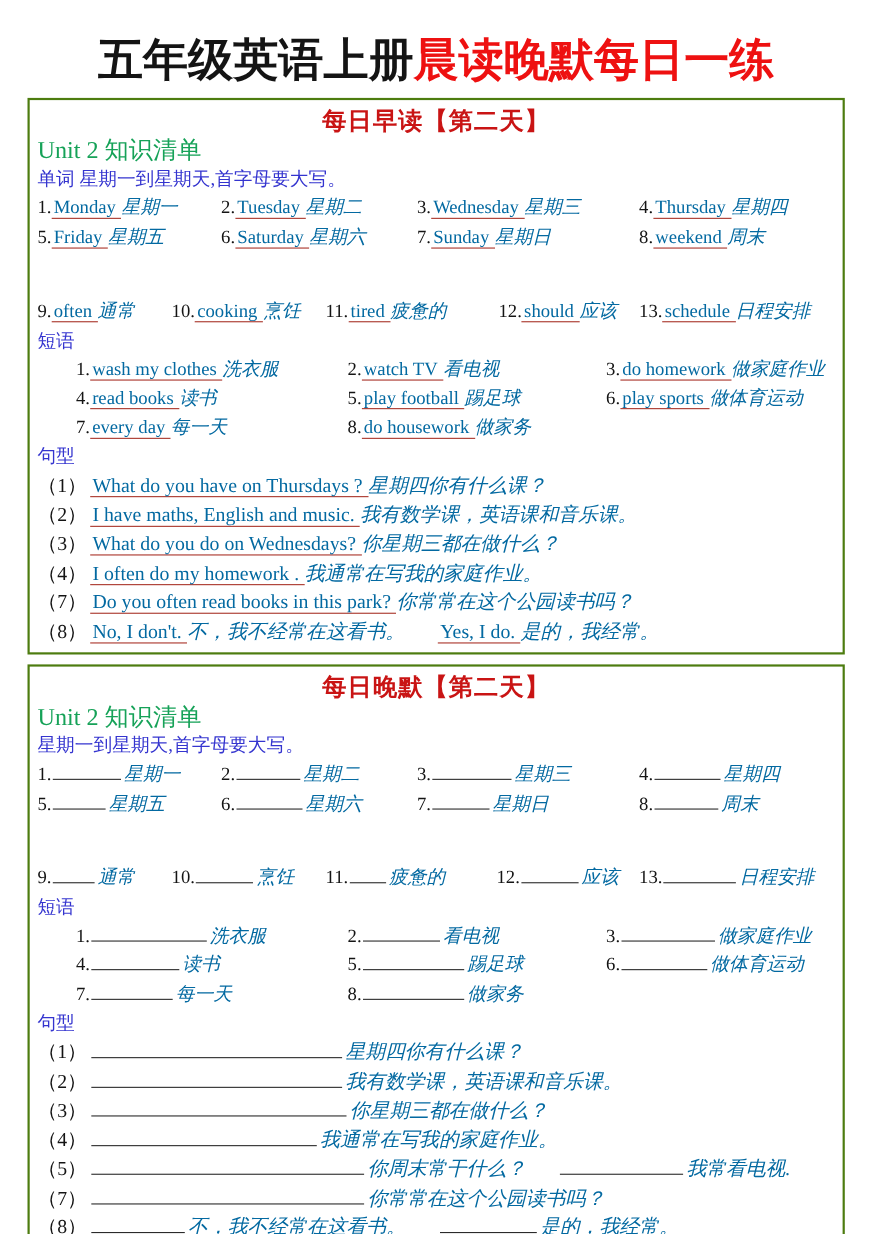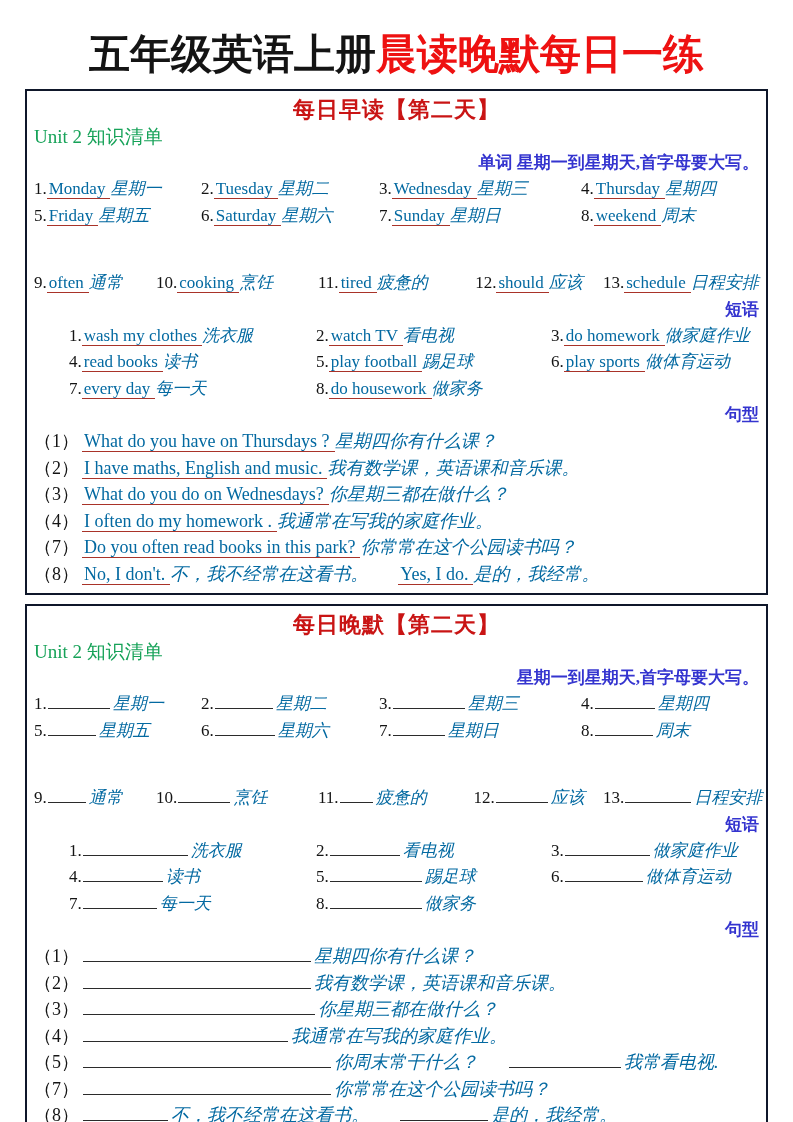--- a/index.html
+++ b/index.html
@@ -9,38 +9,38 @@
     overflow:hidden;
   }
   
   .main-title{
     text-align:center;font-size:41px;font-weight:bold;
     padding-top:28px;line-height:52px;white-space:nowrap;
   }
   .main-title .t-red{color:#ee1111;}
   
   .box{
-    margin:9px 25px 0 25px;border:2px solid #0f172a;
+    margin:9px 25px 0 25px;border:2px solid #4d7c0f;
     padding:4px 7px 6px 7px;background:#fff;
   }
   .box-header{
     text-align:center;color:#c91414;font-weight:bold;
     font-size:22px;line-height:29px;letter-spacing:1px;
   }
-  .unit{color:#16a258;font-size:19px;line-height:26px;}
-  .lead{color:#3434cf;font-size:17px;font-weight:bold;line-height:26px;text-align:right;}
+  .unit{color:#16a258;font-size:22px;line-height:26px;}
+  .lead{color:#3434cf;font-size:17px;font-weight:normal;line-height:26px;}
   
   .wline{font-size:17px;line-height:26.5px;white-space:nowrap;}
   .witem{display:inline-block;vertical-align:baseline;}
   .wl4 .witem:nth-child(1){min-width:167px;}
   .wl4 .witem:nth-child(2){min-width:178px;}
   .wl4 .witem:nth-child(3){min-width:202px;}
   .wl5 .witem:nth-child(1){min-width:122px;}
   .wl5 .witem:nth-child(2){min-width:140px;margin-top:41px;}
-  .wl5 .witem:nth-child(3){min-width:137px;margin-left:22px;}
+  .wl5 .witem:nth-child(3){min-width:137px;}
   .wl5 .witem:nth-child(4){min-width:148px;text-align:center;}
   .pl .witem:nth-child(1){min-width:247px;margin-left:35px;}
   .pl .witem:nth-child(2){min-width:235px;}
   .en{
     color:#0369a1;border-bottom:1.5px solid #a93329;
     padding:0 5px 0 2px;
   }
   .blank{
     display:inline-block;border-bottom:1.5px solid #2b2b2b;
     height:13px;margin:0 3px 0 1px;

